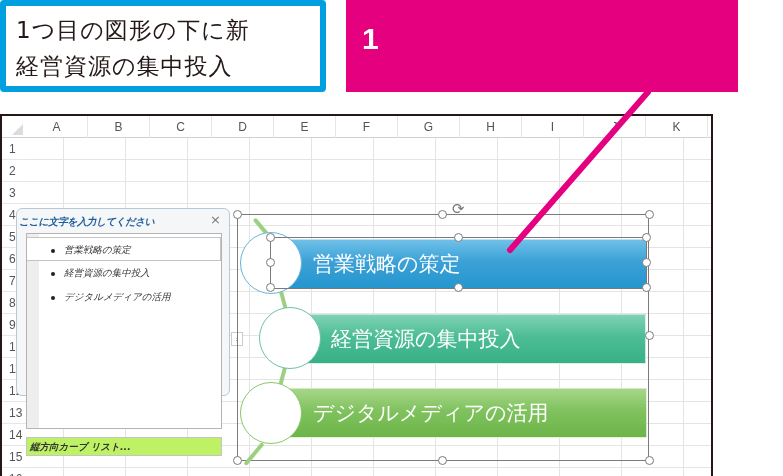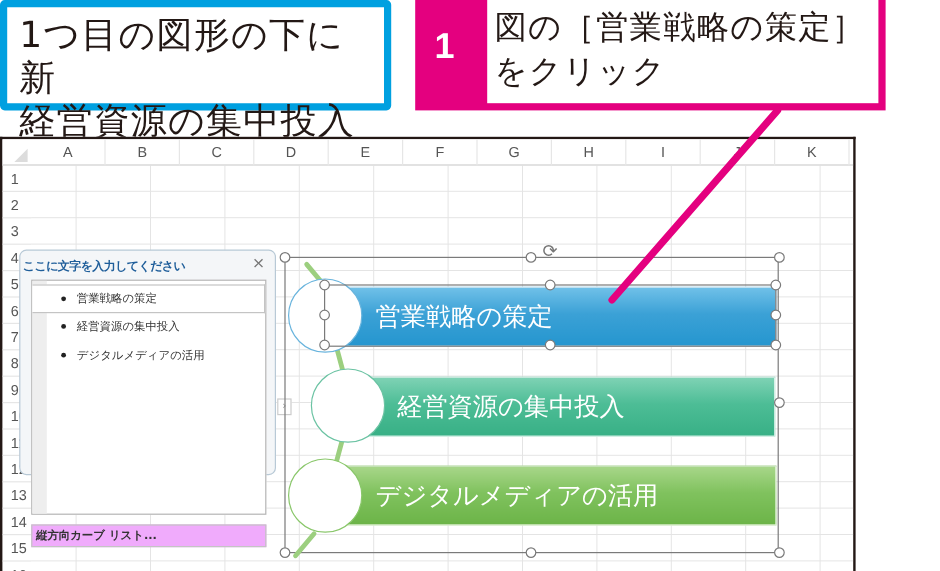--- a/index.html
+++ b/index.html
@@ -4,21 +4,21 @@
 <style>
   * { box-sizing: border-box; margin: 0; padding: 0; }
   html, body { width: 783px; height: 476px; background: #ffffff; overflow: hidden; }
   body { position: relative; font-family: "DejaVu Sans", sans-serif; }
 
   
   .callout-blue {
     position: absolute; left: 0; top: 0; width: 326px; height: 92px;
     border: 6px solid #00a0e0; border-radius: 4px; background: #fff;
     padding: 6px 10px 0 10px;
-    font-size: 30px; line-height: 36px; color: #231815; letter-spacing: 1px;
+    font-size: 23px; line-height: 36px; color: #231815; letter-spacing: 1px;
   }
   .callout-magenta {
     position: absolute; left: 346px; top: 0; width: 392px; height: 92px;
     background: #e4007f;
   }
   .callout-magenta .num {
     position: absolute; left: 16px; top: 22px; width: 30px;
     color: #fff; font-family: "Liberation Sans", sans-serif; font-weight: bold; font-size: 30px;
   }
   .callout-magenta .inner {
@@ -61,21 +61,21 @@
     background-image:
       linear-gradient(to right, #e4e4e4 1px, transparent 1px),
       linear-gradient(to bottom, #e4e4e4 1px, transparent 1px);
     background-size: 62px 22px;
     background-position: 37px 0, 0 -1px;
   }
 
   
   .text-pane {
     position: absolute; left: 14px; top: 92px; width: 214px; height: 188px;
-    background: #f4f6f8; border: 1px solid #b8c9d6; border-radius: 6px;
+    background: #f4f6f8; border: 1px solid #b8c9d6; border-radius: 6px; font-style: italic;
   }
   .text-pane .title {
     position: absolute; left: 2px; top: 6px; font-size: 10px; color: #1f5e9a; font-weight: bold;
     letter-spacing: -0.5px;
   }
   .text-pane .close {
     position: absolute; right: 8px; top: 3px; font-size: 13px; color: #777; cursor: pointer;
   }
   .text-pane .list {
     position: absolute; left: 9px; top: 24px; width: 196px; height: 196px;
@@ -85,21 +85,21 @@
     position: absolute; left: 0; top: 0; width: 12px; height: 100%; background: #eeeeee;
   }
   .text-pane .item {
     position: absolute; left: 0; width: 194px; height: 24px;
     font-size: 9.5px; line-height: 24px; color: #333; padding-left: 24px;
   }
   .text-pane .item.selected { border: 1px solid #c4c4c4; border-left: none; background: #fff; }
   .text-pane .item .bullet { display: inline-block; width: 4px; height: 4px; background: #222; border-radius: 50%; margin-right: 9px; vertical-align: middle; }
   .text-pane .footer {
     position: absolute; left: 9px; top: 228px; width: 196px; height: 19px;
-    background: #f0abfc; border: 1px solid #c4c4c4;
+    background: #bef264; border: 1px solid #c4c4c4;
     font-size: 9.5px; line-height: 17px; color: #333; padding-left: 3px; font-weight: bold;
   }
   .expand-tab {
     position: absolute; left: 229px; top: 216px; width: 12px; height: 14px;
     border: 1px solid #ccc; background: #fff; font-size: 9px; color: #999; line-height: 12px; text-align: center;
   }
 
   
   .smartart-frame {
     position: absolute; left: 235px; top: 98px; width: 412px; height: 247px;
@@ -139,24 +139,20 @@
 </head>
 <body>
 
 <div class="callout-blue">
   <div>1つ目の図形の下に新</div>
   <div>経営資源の集中投入</div>
 </div>
 
 <div class="callout-magenta">
   <div class="num">1</div>
-  <div class="inner">
-    <div>図の［営業戦略の策定］</div>
-    <div>をクリック</div>
-  </div>
 </div>
 
 <div class="sheet">
   <div class="grid"></div>
 
   <div class="col-header">
     <div class="corner"></div>
     <div class="col" style="left:24px">A</div>
     <div class="col" style="left:86px">B</div>
     <div class="col" style="left:148px">C</div>

